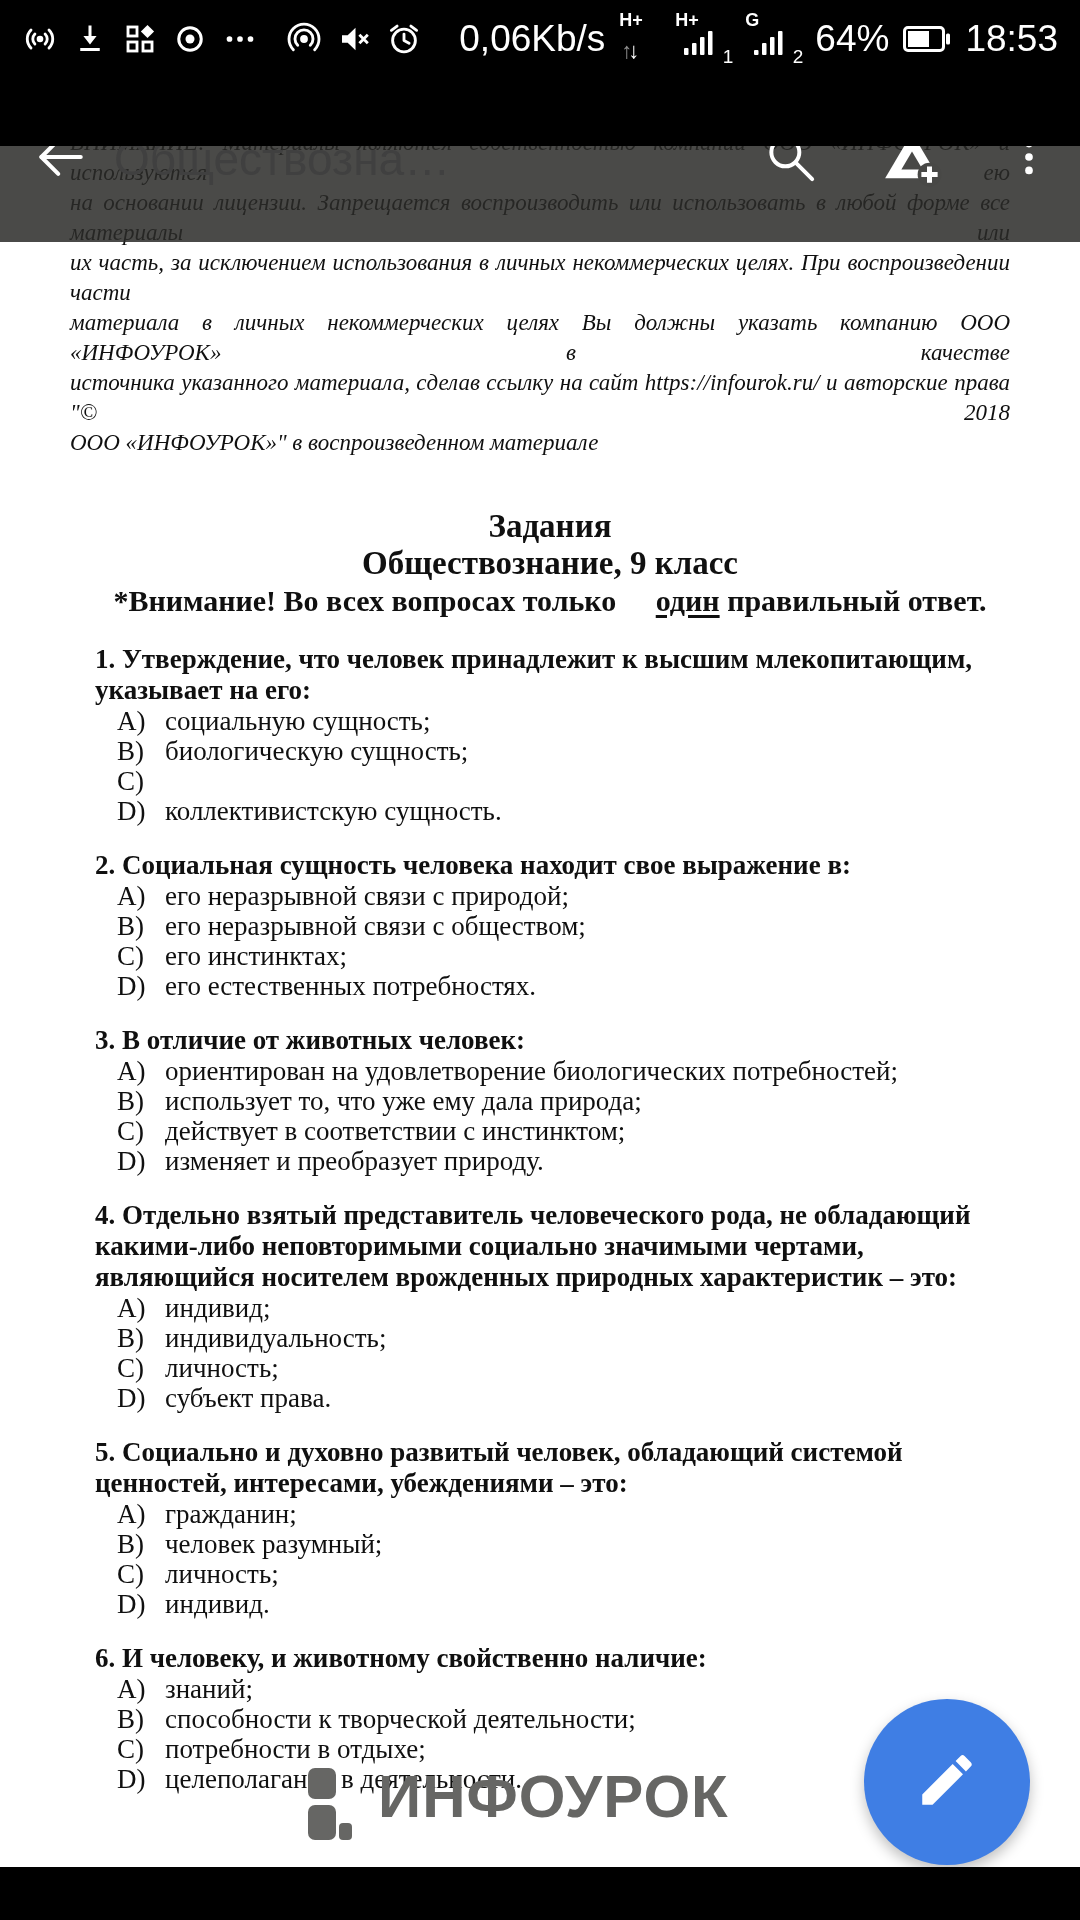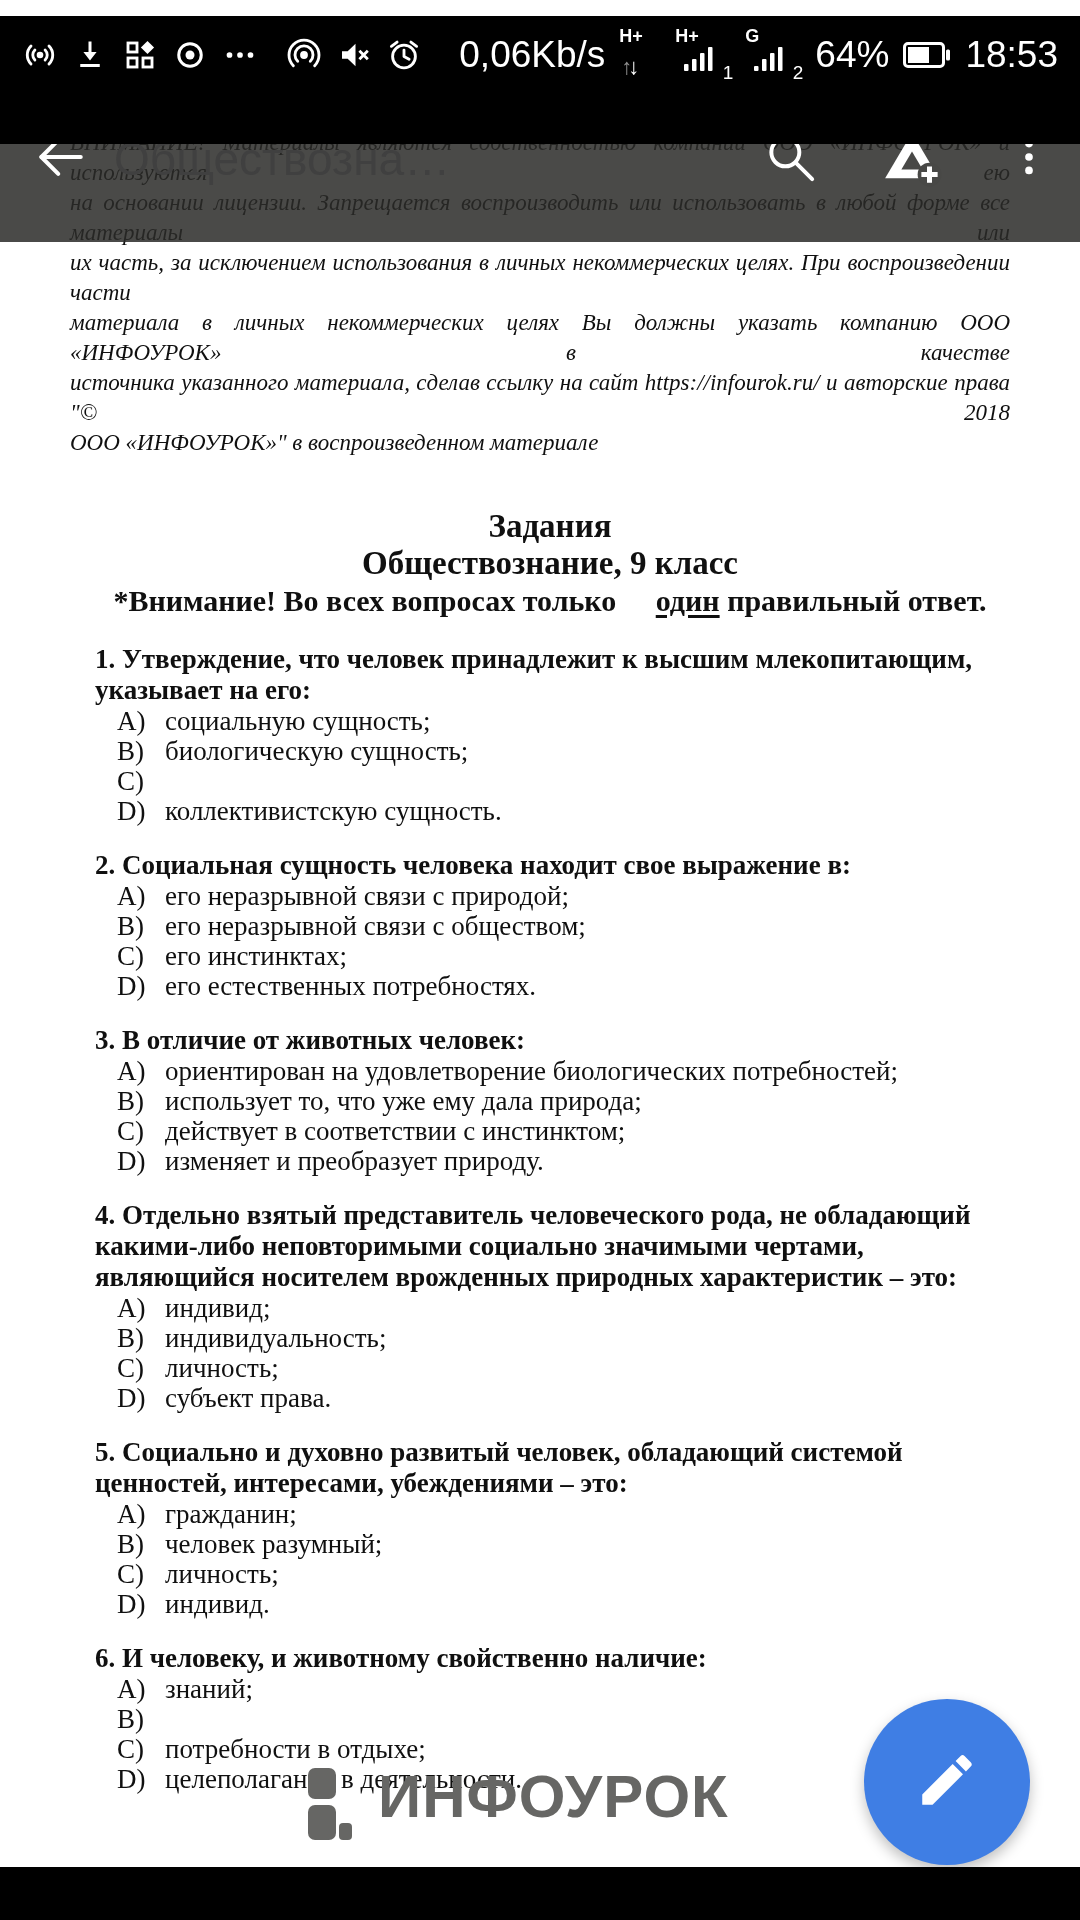--- a/index.html
+++ b/index.html
@@ -1,20 +1,20 @@
 <!DOCTYPE html>
 <html><head>
 <meta charset="utf-8">
 <style>
   html,body{margin:0;padding:0;background:#000;}
   .screen{position:relative;width:1080px;height:1920px;background:#ffffff;overflow:hidden;
           font-family:"Liberation Sans",sans-serif;}
 
   
-  .status-black{position:absolute;top:16px;left:0;width:1080px;height:128px;background:#000;z-index:6;}
+  .status-black{position:absolute;top:0;left:0;width:1080px;height:146px;background:#000;z-index:6;}
   .status-row{display:flex;align-items:center;height:66px;padding:6px 22px 0 22px;gap:14px;color:#fff;}
   .sicon{display:inline-flex;align-items:center;justify-content:center;width:36px;height:36px;}
   .sicon svg{display:block;}
   .stext{font-size:37px;font-weight:400;letter-spacing:0;}
   .speed{margin-left:auto;}
   .sig{position:relative;width:56px;height:50px;}
   .sig-label{position:absolute;top:-4px;left:0;font-size:18px;font-weight:700;}
   .sig-sub{position:absolute;bottom:-4px;right:-2px;font-size:19px;}
   .sig-bars{position:absolute;left:8px;bottom:4px;}
   .dataind{position:relative;width:42px;height:50px;}
@@ -341,20 +341,21 @@
 
       <div class="question">
         <div class="q-head">6. И человеку, и животному свойственно наличие:</div>
         <div class="q-opts">
           <div class="opt">
               <span class="letter">A)</span>
               <span>знаний;</span>
             </div>
           <div class="opt">
               <span class="letter">B)</span>
+              <span>способности к творческой деятельности;</span>
             </div>
           <div class="opt">
               <span class="letter">C)</span>
               <span>потребности в отдыхе;</span>
             </div>
           <div class="opt">
               <span class="letter">D)</span>
               <span>целеполагания в деятельности.</span>
             </div>
         </div>

